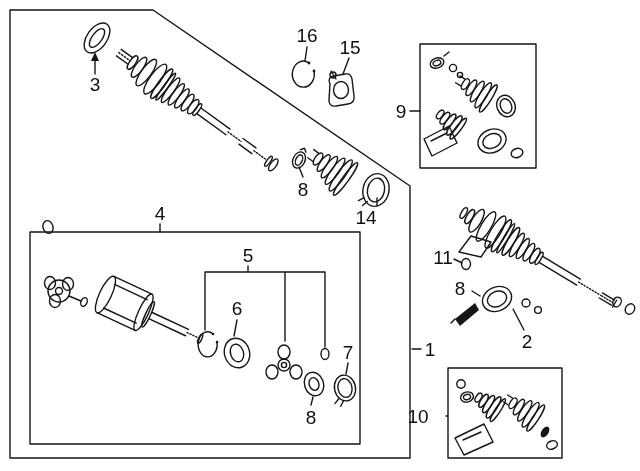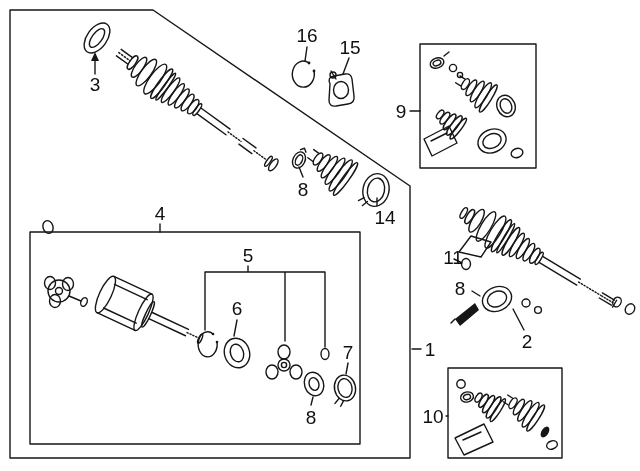--- a/index.html
+++ b/index.html
@@ -260,26 +260,26 @@
       <path d="M463 440 L481 432" stroke-width="0.9"></path>
     </g>
 
   </g>
 </svg>
 
 <div class="callout" style="left:95px;top:84px">3</div>
 <div class="callout" style="left:307px;top:35px">16</div>
 <div class="callout" style="left:350px;top:47px">15</div>
 <div class="callout" style="left:303px;top:189px">8</div>
-<div class="callout" style="left:385px;top:217px">14</div>
+<div class="callout" style="left:366px;top:217px">14</div>
 <div class="callout" style="left:160px;top:213px">4</div>
 <div class="callout" style="left:248px;top:255px">5</div>
 <div class="callout" style="left:237px;top:308px">6</div>
 <div class="callout" style="left:348px;top:352px">7</div>
 <div class="callout" style="left:311px;top:417px">8</div>
 <div class="callout" style="left:401px;top:111px">9</div>
 <div class="callout" style="left:430px;top:349px">1</div>
-<div class="callout" style="left:453px;top:257px">11</div>
+<div class="callout" style="left:443px;top:257px">11</div>
 <div class="callout" style="left:460px;top:288px">8</div>
 <div class="callout" style="left:527px;top:341px">2</div>
-<div class="callout" style="left:433px;top:416px">10</div>
+<div class="callout" style="left:418px;top:416px">10</div>
 
 </div>
 
 </body></html>

